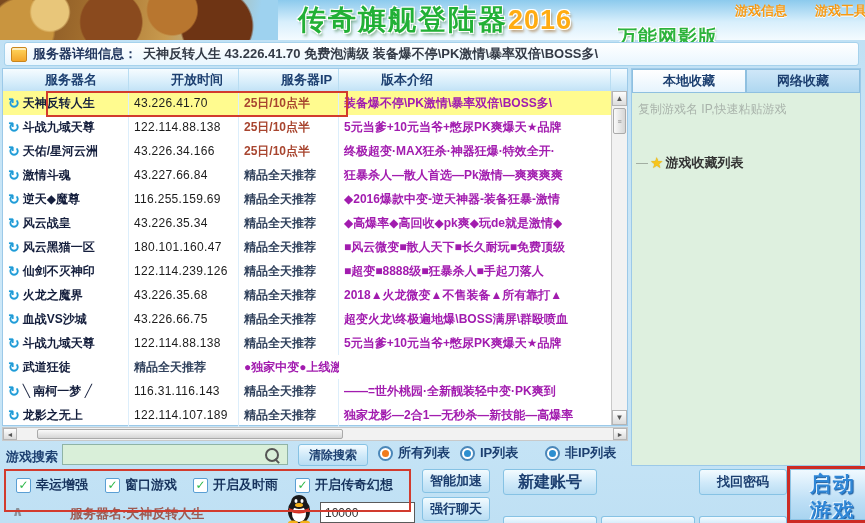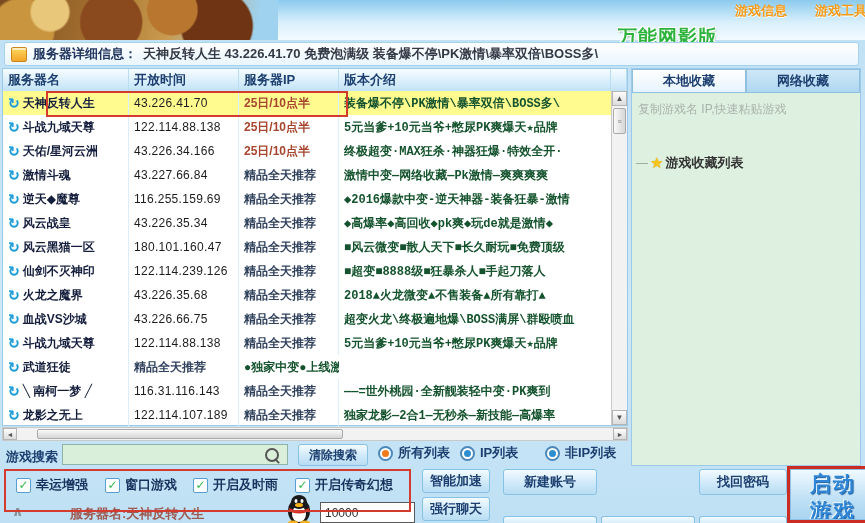--- a/index.html
+++ b/index.html
@@ -44,31 +44,31 @@
   .infobar-label{font-size:13px;font-weight:bold;color:#21365e;white-space:nowrap;}
   .infobar-text{font-size:13px;font-weight:bold;color:#333a46;white-space:nowrap;}
 
   
   .table-panel{left:2px;top:68px;width:626px;height:358px;box-sizing:border-box;
     background:#fff;border:1px solid #9cc9e8;}
   .thead{display:grid;grid-template-columns:126px 110px 100px 1fr 16px;height:22px;
     background:linear-gradient(180deg,#f6fcff,#d2ebfa 70%,#c2e2f6);
     border-bottom:1px solid #b4d9ef;}
   .th{font-size:13px;font-weight:bold;color:#1c3f70;display:flex;align-items:center;
-    padding-left:5px;border-right:1px solid #b9ddf2;box-sizing:border-box;white-space:nowrap;overflow:hidden;}
+    padding-left:5px;border-right:1px solid #b9ddf2;box-sizing:border-box;white-space:nowrap;overflow:hidden;margin-left:37px;}
   .tbody{position:absolute;left:0;top:22px;right:16px;bottom:0;}
   .trow{display:grid;grid-template-columns:126px 110px 100px 1fr;height:24px;cursor:pointer;}
   .trow.hl{background:#fffb8f;}
   .td{font-size:12px;display:flex;align-items:center;padding-left:5px;box-sizing:border-box;
     border-right:1px solid #ddeefb;white-space:nowrap;overflow:hidden;}
   .td.name{font-weight:bold;color:#141e3c;gap:3px;}
   .td.ip{color:#1c1c1c;letter-spacing:.3px;}
   .td.time{color:#30415c;font-weight:bold;}
   .td.time.red{color:#a8452f;}
-  .td.intro{color:#14532d;font-weight:bold;border-right:none;font-family:Liberation Mono, monospace;}
+  .td.intro{color:#a21caf;font-weight:bold;border-right:none;}
   .srv-icon{color:#1f9ad6;font-size:14px;font-weight:bold;line-height:1;flex:0 0 auto;
     text-shadow:0 0 1px #7fd0f0;}
 
   
   .vscroll{position:absolute;right:0;top:22px;bottom:0;width:16px;box-sizing:border-box;
     background:#f2f2f2;border-left:1px solid #c9c9c9;}
   .vs-btn{position:absolute;left:0;width:15px;height:15px;background:linear-gradient(180deg,#fdfdfd,#dcdcdc);
     border:1px solid #b5b5b5;box-sizing:border-box;color:#555;font-size:8px;
     display:flex;align-items:center;justify-content:center;cursor:pointer;}
   .vs-up{top:0;} .vs-down{bottom:0;}
@@ -134,21 +134,21 @@
   .c1{left:16px;} .c2{left:105px;} .c3{left:193px;} .c4{left:295px;}
 
   .caret{left:12px;top:503px;font-size:14px;font-weight:bold;color:#8a8f98;}
   .server-name{left:70px;top:505px;font-size:13px;font-weight:bold;color:#9c5a52;white-space:nowrap;}
   .qq{left:283px;top:493px;}
   .qq-input{left:320px;top:502px;width:95px;height:21px;box-sizing:border-box;
     background:#fff;border:1px solid #5a5a5a;font-size:12px;color:#333;
     padding:0 4px;font-family:inherit;outline:none;}
   .b-smart{left:422px;top:469px;width:68px;height:24px;font-size:13px;}
   .b-chat{left:422px;top:497px;width:68px;height:24px;font-size:13px;}
-  .b-new{left:503px;top:469px;width:94px;height:26px;font-size:13px;}
+  .b-new{left:503px;top:469px;width:94px;height:26px;font-size:16px;}
   .b-mod{left:601px;top:469px;width:94px;height:26px;font-size:13px;margin-top:48px;}
   .b-find{left:699px;top:469px;width:88px;height:26px;font-size:13px;}
   .stub{top:516px;height:7px;box-sizing:border-box;border:1px solid #86c2e4;border-bottom:none;
     background:linear-gradient(180deg,#f3fbff,#d9eefb);border-radius:3px 3px 0 0;}
   .s1{left:503px;width:94px;} .s2{left:601px;width:94px;} .s3{left:699px;width:88px;}
 
   .launch-wrap{left:787px;top:466px;width:92px;height:57px;box-sizing:border-box;
     border:3px solid #cc2b24;}
   .launch-btn{width:100%;height:100%;box-sizing:border-box;
     background:linear-gradient(180deg,#f0f9ff,#bfe0f6 60%,#a9d4f0);
@@ -161,20 +161,21 @@
   
   .anno{box-sizing:border-box;border:2px solid #d23b2e;pointer-events:none;}
   .anno-row{left:46px;top:91px;width:302px;height:26px;}
   .anno-chk{left:4px;top:469px;width:407px;height:43px;}
 </style>
 </head>
 <body>
 
 <div class="abs banner">
   <div class="abs artwork"></div>
+  <div class="abs title"><span>传奇旗舰登陆器</span><span class="year">2016</span></div>
   <div class="abs edition">万能网影版</div>
   <div class="abs banner-links">
     <span class="banner-link">游戏信息</span>
     <span class="banner-link">游戏工具</span>
   </div>
 </div>
 
 <div class="abs infobar">
   <span class="note-icon"></span>
   <span class="infobar-label">服务器详细信息：</span>
@@ -217,21 +218,21 @@
     <div class="td time red">25日/10点半</div>
     <div class="td intro">终极超变·MAX狂杀·神器狂爆·特效全开·</div>
   </div>
       <div class="trow">
     <div class="td name">
           <span class="srv-icon">↻</span>
           <span class="nm">激情斗魂</span>
         </div>
     <div class="td ip">43.227.66.84</div>
     <div class="td time">精品全天推荐</div>
-    <div class="td intro">激情中变—网络收藏—Pk激情—爽爽爽爽</div>
+    <div class="td intro">狂暴杀人—散人首选—Pk激情—爽爽爽爽</div>
   </div>
       <div class="trow">
     <div class="td name">
           <span class="srv-icon">↻</span>
           <span class="nm">逆天◆魔尊</span>
         </div>
     <div class="td ip">116.255.159.69</div>
     <div class="td time">精品全天推荐</div>
     <div class="td intro">◆2016爆款中变-逆天神器-装备狂暴-激情</div>
   </div>

